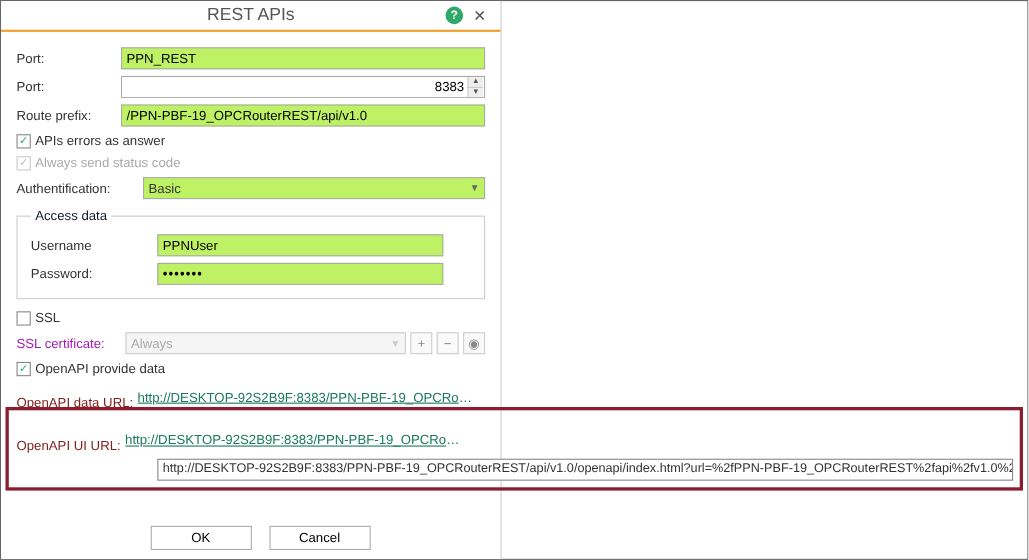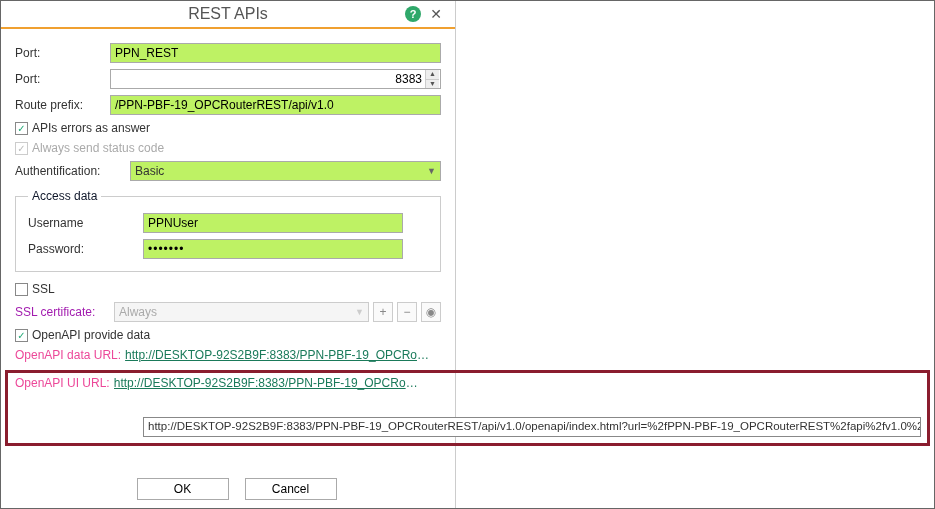--- a/index.html
+++ b/index.html
@@ -81,21 +81,21 @@
   fieldset.access legend { color:#0f172a; padding:0 4px; font-size:12px;}
   fieldset.access .row .lbl { width:115px; }
   fieldset.access input.field { width: 260px; flex:none;}
   .sslrow { display:flex; align-items:center; gap:4px; margin-bottom:6px;}
   .iconbtn {
     width:20px; height:20px; border:1px solid #ccc; background:#fafafa;
     display:flex; align-items:center; justify-content:center;
     font-size:12px; color:#888; cursor:default;
   }
   .linkrow { display:flex; align-items:center; margin:4px 0;}
-  .linkrow .lbl { color:#ec4899; white-space:nowrap; }
+  .linkrow .lbl { color:#7f1d1d; white-space:nowrap;margin-top:11px; }
   .linkrow a {
     color:#1a7a5a; text-decoration:underline; margin-left:4px;
     white-space:nowrap; overflow:hidden; text-overflow:ellipsis;
     max-width: 310px; display:inline-block; cursor:pointer;
   }
   .footer {
     position:absolute; bottom:8px; left:17px; right:0;
     display:flex; justify-content:center; gap:16px;
   }
   .footer button {

